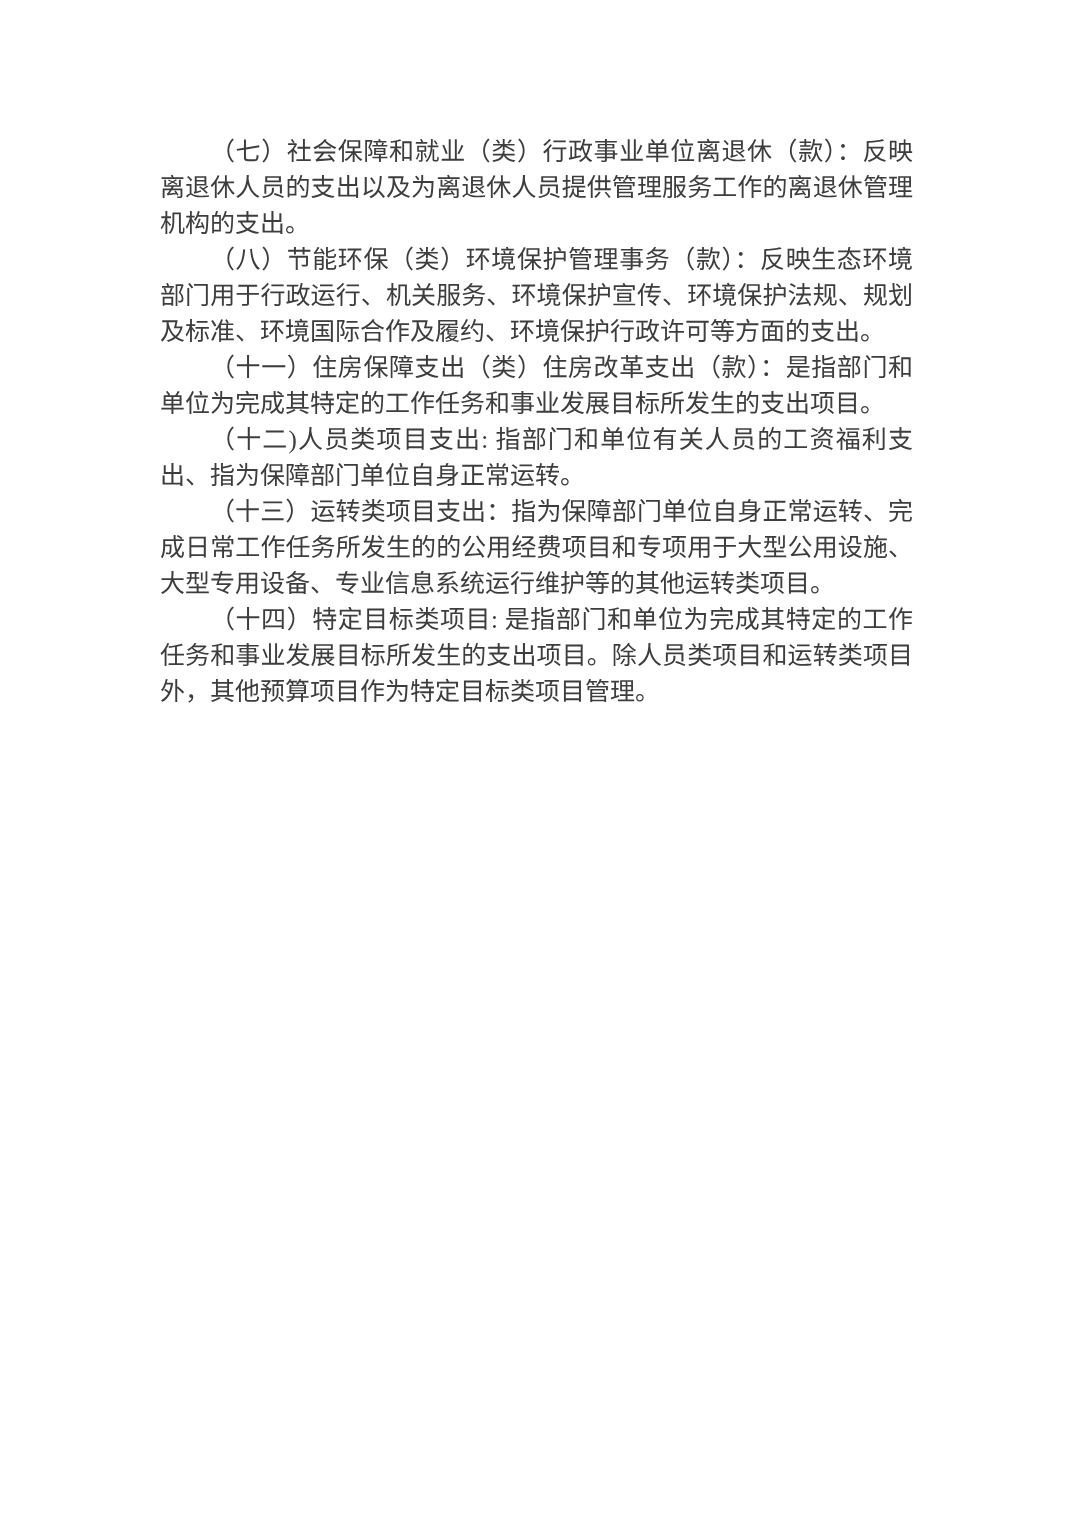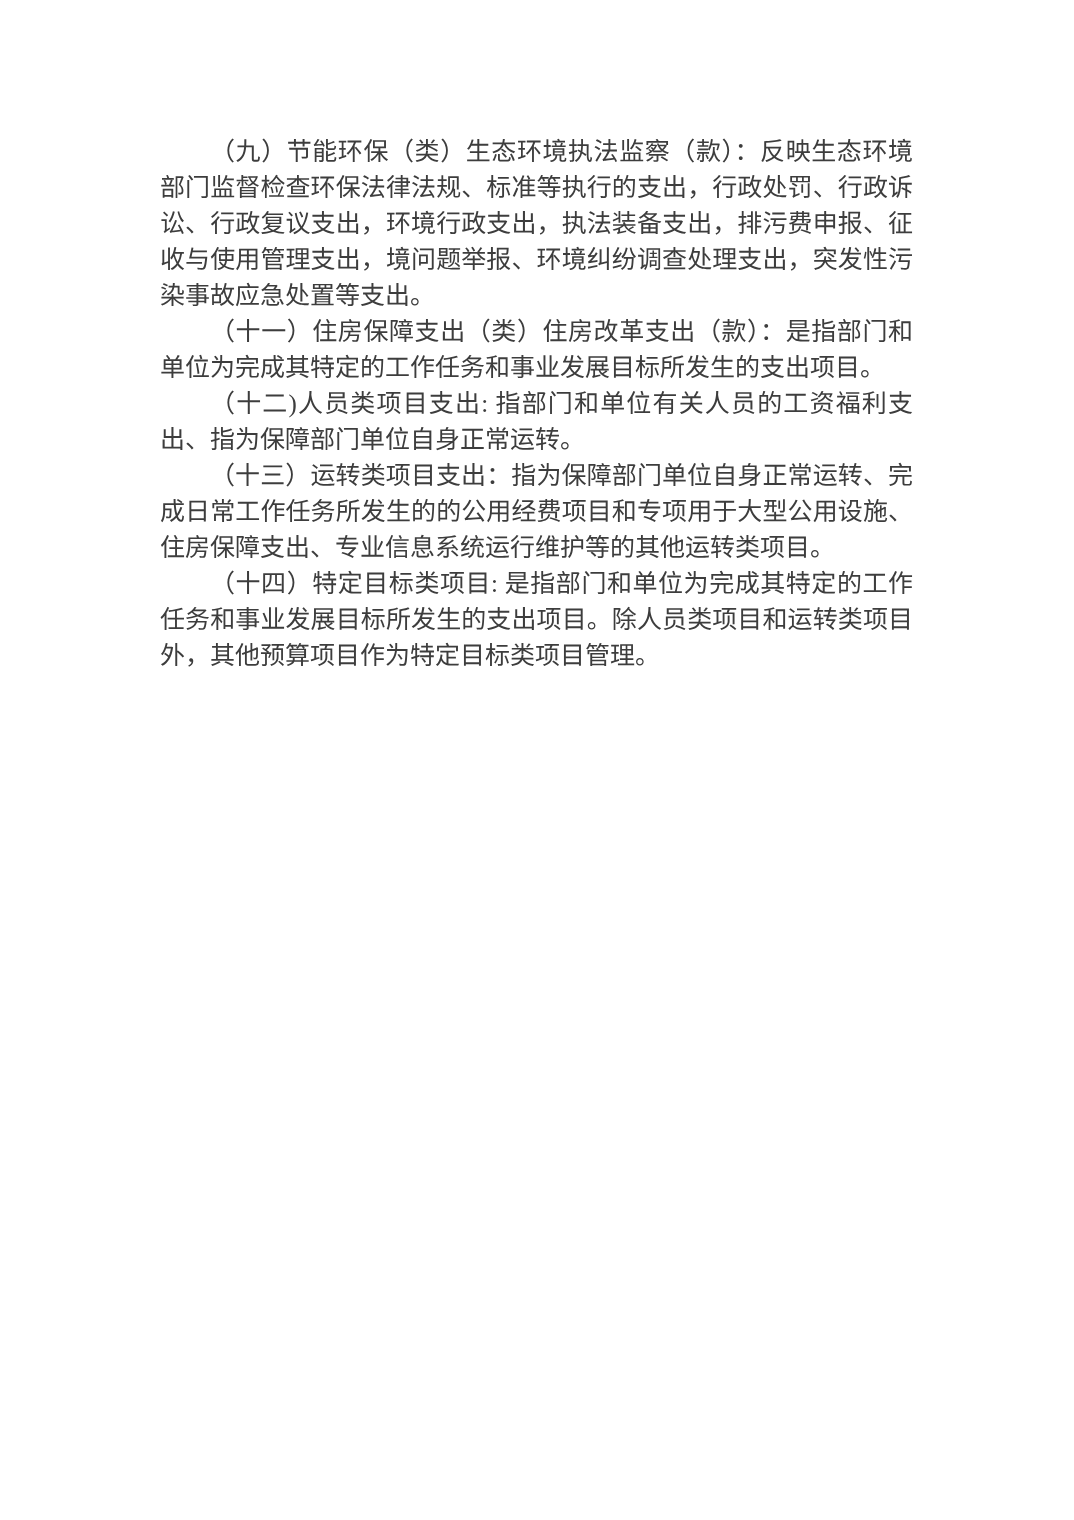--- a/index.html
+++ b/index.html
@@ -39,19 +39,20 @@
     text-indent: 2em;
     font-weight: 400;
     word-break: break-all;
   }
 </style>
 </head>
 <body>
 
 <div class="page">
   <div class="text-block">
-    <p class="para">（九）节能环保（类）生态环境执法监察（款）：反映生态环境部门监督检查环保法律法规、标准等执行的支出，行政处罚、行政诉讼、行政复议支出，环境行政支出，执法装备支出，排污费申报、征收与使用管理支出，境问题举报、环境纠纷调查处理支出，突发性污染事故应急处置等支出。</p>
+    <p class="para">（七）社会保障和就业（类）行政事业单位离退休（款）：反映离退休人员的支出以及为离退休人员提供管理服务工作的离退休管理机构的支出。</p>
+    <p class="para">（八）节能环保（类）环境保护管理事务（款）：反映生态环境部门用于行政运行、机关服务、环境保护宣传、环境保护法规、规划及标准、环境国际合作及履约、环境保护行政许可等方面的支出。</p>
     <p class="para">（十一）住房保障支出（类）住房改革支出（款）：是指部门和单位为完成其特定的工作任务和事业发展目标所发生的支出项目。</p>
     <p class="para">（十二)人员类项目支出: 指部门和单位有关人员的工资福利支出、指为保障部门单位自身正常运转。</p>
-    <p class="para">（十三）运转类项目支出：指为保障部门单位自身正常运转、完成日常工作任务所发生的的公用经费项目和专项用于大型公用设施、住房保障支出、专业信息系统运行维护等的其他运转类项目。</p>
+    <p class="para">（十三）运转类项目支出：指为保障部门单位自身正常运转、完成日常工作任务所发生的的公用经费项目和专项用于大型公用设施、大型专用设备、专业信息系统运行维护等的其他运转类项目。</p>
     <p class="para">（十四）特定目标类项目: 是指部门和单位为完成其特定的工作任务和事业发展目标所发生的支出项目。除人员类项目和运转类项目外，其他预算项目作为特定目标类项目管理。</p>
   </div>
 </div>
 
 </body></html>

